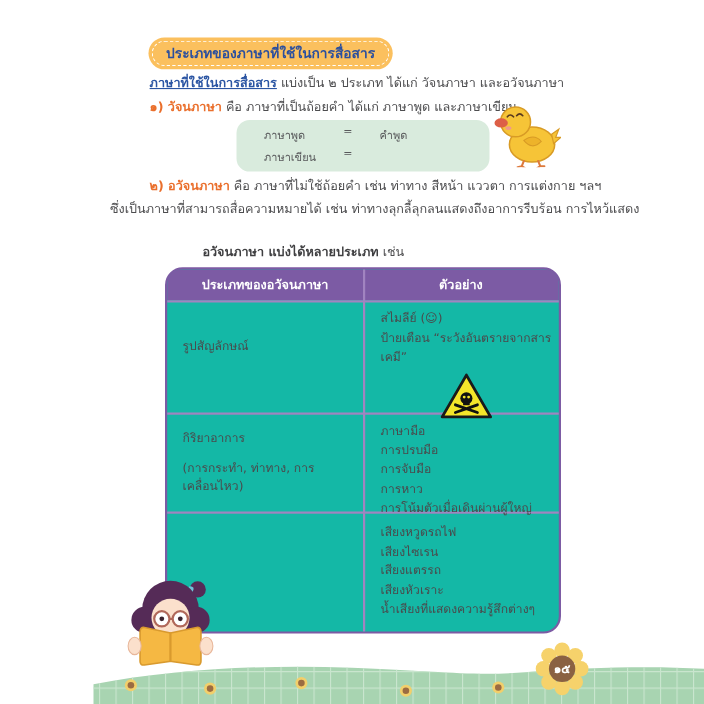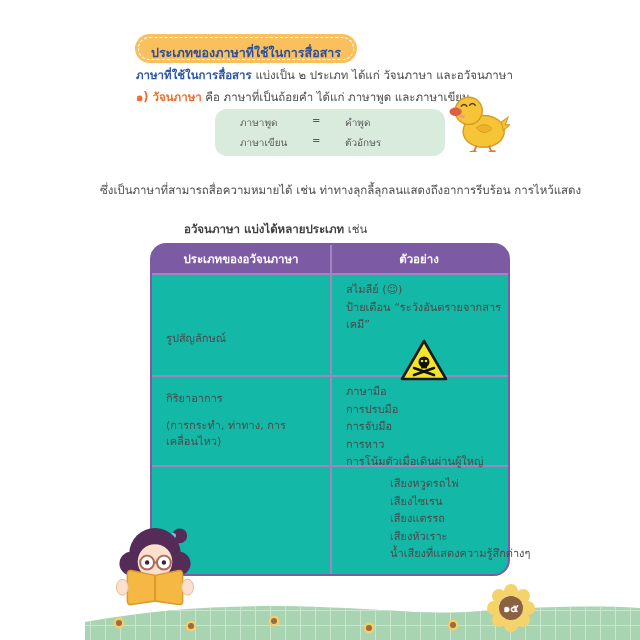--- a/index.html
+++ b/index.html
@@ -8,26 +8,26 @@
     --body-text:#4D4D4F; --box-bg:#D9EBDD;
     --table-purple:#7C5BA4; --table-line:#A184C0;
     --band-green:#A8D4B1; --band-grid:#C9E5CE;
     --flower-yellow:#F6D26B; --flower-brown:#8A6142;
   }
   html,body{margin:0;padding:0;}
   body{font-family:"DejaVu Sans","Liberation Sans",sans-serif;}
   .page{position:relative;width:640px;height:640px;background:#ffffff;overflow:hidden;}
 
   .banner{position:absolute;left:135px;top:34px;width:222px;height:29px;
-    background:var(--banner-bg);border-radius:18px;display:flex;align-items:flex-end;justify-content:center;}
+    background:var(--banner-bg);border-radius:18px;display:flex;align-items:center;justify-content:center;}
   .banner-inner{position:absolute;inset:3px;border:1.6px dashed #ffffff;border-radius:15px;}
   .banner-text{position:relative;color:var(--banner-text);font-weight:bold;font-size:12.5px;white-space:nowrap;}
 
   .tline{position:absolute;height:17px;font-size:11.5px;color:var(--body-text);white-space:nowrap;}
-  .b-blue{color:var(--heading-blue);font-weight:bold;}
+  .b-blue{color:var(--heading-blue);font-weight:bold;text-decoration:underline;}
   .b-orange{color:var(--heading-orange);font-weight:bold;}
   .b-dark{font-weight:bold;color:#3F3F41;}
 
   .eq-box{position:absolute;left:215px;top:109px;width:230px;height:47px;background:var(--box-bg);
     border-radius:12px;display:flex;flex-direction:column;justify-content:center;row-gap:5px;padding-left:25px;box-sizing:border-box;}
   .eq-row{display:grid;grid-template-columns:72px 33px auto;font-size:10px;color:#58595B;}
 
   .duck{position:absolute;left:448px;top:94px;width:62px;height:58px;}
 
   .ntable{position:absolute;left:150px;top:243px;width:360px;height:333px;
@@ -69,54 +69,56 @@
 
   <div class="eq-box">
     <div class="eq-row">
       <span>ภาษาพูด</span>
       <span>=</span>
       <span>คำพูด</span>
     </div>
     <div class="eq-row">
       <span>ภาษาเขียน</span>
       <span>=</span>
-      <span>ตัวอักษร</span>
     </div>
   </div>
 
   <svg class="duck" viewBox="0 0 66 62">
     <ellipse cx="38" cy="40" rx="22" ry="17" fill="#F6C437" stroke="#D89B25" stroke-width="1.5"></ellipse>
     <path d="M57,30 l7,-5 l-3,8 l5,0 l-7,6 Z" fill="#F6C437" stroke="#D89B25" stroke-width="1.2"></path>
     <circle cx="22" cy="18" r="14.5" fill="#F6C437" stroke="#D89B25" stroke-width="1.5"></circle>
     <ellipse cx="8" cy="19" rx="6.5" ry="4.5" fill="#DD5F47"></ellipse>
     <path d="M14,13 q3,-3.5 6,0" fill="none" stroke="#5A3A1E" stroke-width="1.6" stroke-linecap="round"></path>
     <path d="M23,12 q3,-3.5 6,0" fill="none" stroke="#5A3A1E" stroke-width="1.6" stroke-linecap="round"></path>
     <ellipse cx="15" cy="24" rx="3" ry="1.8" fill="#F0988C"></ellipse>
     <path d="M30,36 q10,-7 17,1 q-9,9 -17,-1 Z" fill="#EDB32A" stroke="#D89B25" stroke-width="1"></path>
     <path d="M30,56 l-2,5 m0,0 l-4,1 m4,-1 l3,2" fill="none" stroke="#DD7A3D" stroke-width="2" stroke-linecap="round"></path>
     <path d="M44,56 l2,5 m0,0 l-3,2 m3,-2 l4,0" fill="none" stroke="#DD7A3D" stroke-width="2" stroke-linecap="round"></path>
   </svg>
 
+  <div class="tline" style="left:136px;top:160px;">
+    <span class="b-orange">๒) อวัจนภาษา</span><span> คือ ภาษาที่ไม่ใช้ถ้อยคำ เช่น ท่าทาง สีหน้า แววตา การแต่งกาย ฯลฯ</span>
+  </div>
   <div class="tline" style="left:100px;top:181px;">ซึ่งเป็นภาษาที่สามารถสื่อความหมายได้ เช่น ท่าทางลุกลี้ลุกลนแสดงถึงอาการรีบร้อน การไหว้แสดง</div>
 
   <div class="tline" style="left:136px;top:220px;margin-left:48px;">
     <span class="b-dark">อวัจนภาษา แบ่งได้หลายประเภท</span><span> เช่น</span>
   </div>
 
   <div class="ntable">
     <div class="thead">
       <div class="th">ประเภทของอวัจนภาษา</div>
       <div class="th">ตัวอย่าง</div>
     </div>
     <div class="vdiv"></div>
     <div class="hdiv" style="top:28px;"></div>
     <div class="hdiv" style="top:130px;"></div>
     <div class="hdiv" style="top:220px;"></div>
 
-    <div class="cell-l" style="top:42px;height:104px;border-radius:21px;">
+    <div class="cell-l" style="top:18px;height:104px;border-radius:21px;">
       <div>รูปสัญลักษณ์</div>
     </div>
     <div class="cell-r" style="top:29px;height:100px;">
       <div>สไมลีย์ (☺)</div>
       <div>ป้ายเตือน “ระวังอันตรายจากสารเคมี”</div>
       <svg class="warn" width="50" height="45" viewBox="0 0 50 45">
         <path d="M25 3 L47 41 L3 41 Z" fill="#F4E52A" stroke="#1a1a1a" stroke-width="2.6" stroke-linejoin="round"></path>
         <circle cx="25" cy="24" r="5.5" fill="#111"></circle>
         <rect x="22" y="27" width="6" height="3.4" fill="#111"></rect>
         <circle cx="23" cy="23" r="1.3" fill="#F4E52A"></circle>
@@ -130,21 +132,21 @@
       <div>(การกระทำ, ท่าทาง, การเคลื่อนไหว)</div>
     </div>
     <div class="cell-r" style="top:131px;height:88px;">
       <div>ภาษามือ</div>
       <div>การปรบมือ</div>
       <div>การจับมือ</div>
       <div>การหาว</div>
       <div>การโน้มตัวเมื่อเดินผ่านผู้ใหญ่</div>
     </div>
 
-    <div class="cell-r" style="top:221px;height:108px;padding-top:9px;margin-left:44px;">
+    <div class="cell-r" style="top:221px;height:108px;padding-top:9px;">
       <div>เสียงหวูดรถไฟ</div>
       <div>เสียงไซเรน</div>
       <div>เสียงแตรรถ</div>
       <div>เสียงหัวเราะ</div>
       <div>น้ำเสียงที่แสดงความรู้สึกต่างๆ</div>
     </div>
   </div>
 
   <svg class="girl" viewBox="0 0 95 85">
     <circle cx="72" cy="12" r="7.5" fill="#552B57"></circle>

